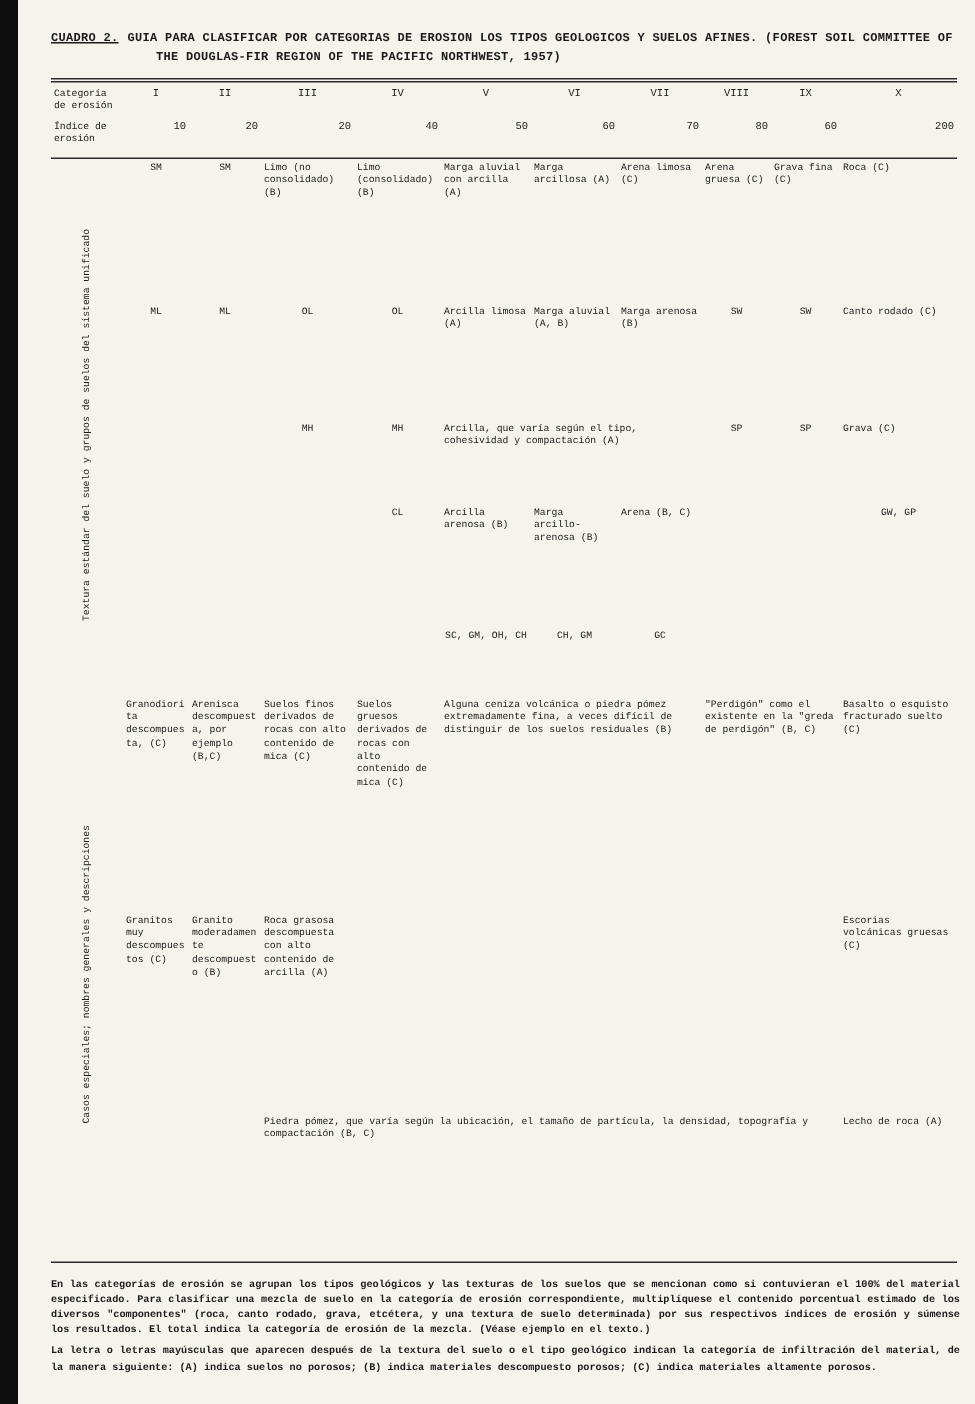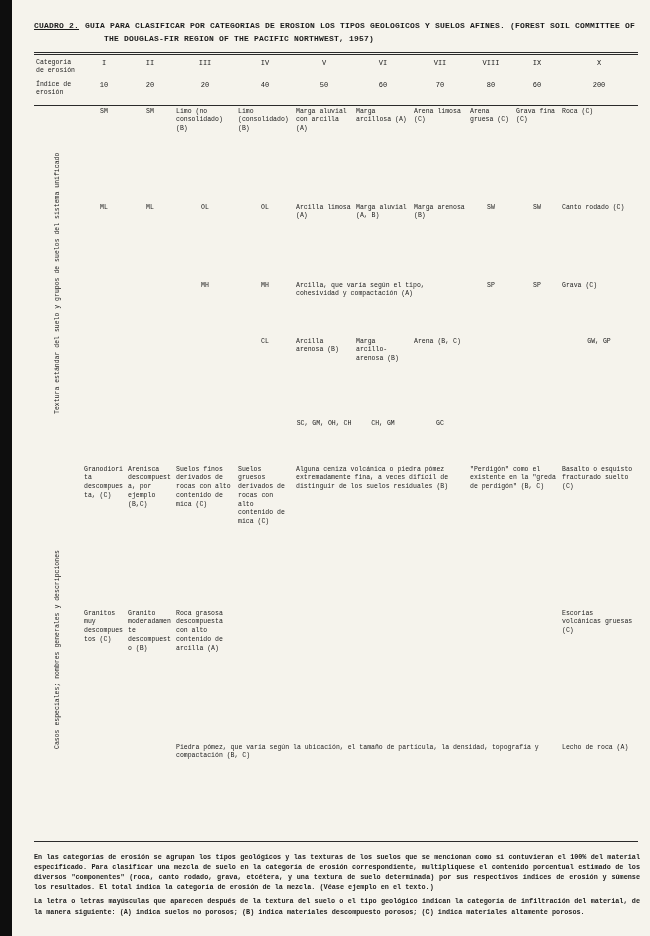--- a/index.html
+++ b/index.html
@@ -40,21 +40,21 @@
   }
   td {
     font-size: 6.5px;
     line-height: 1.35;
     vertical-align: top;
     padding: 2px 2px;
     overflow-wrap: anywhere;
     text-align: left;
   }
   .r-cat > td { text-align: center; font-size: 7px; height: 18px; padding-top: 4px; }
-  .r-idx > td { text-align: center; font-size: 7px; height: 20px; border-bottom: 1px solid #2a2a2a; padding-bottom: 4px; }
+  .r-idx > td { text-align: right; font-size: 7px; height: 20px; border-bottom: 1px solid #2a2a2a; padding-bottom: 4px; }
   .r-cat > td.lbl, .r-idx > td.lbl { text-align: left; font-size: 6.5px; }
 
   .r-t1 > td { height: 92px; }
   .r-t2 > td { height: 74px; }
   .r-t3 > td { height: 52px; }
   .r-t4 > td { height: 78px; }
   .r-t5 > td { height: 42px; }
   .r-c1 > td { height: 140px; }
   .r-c2 > td { height: 130px; }
   .r-c3 > td { height: 95px; }

